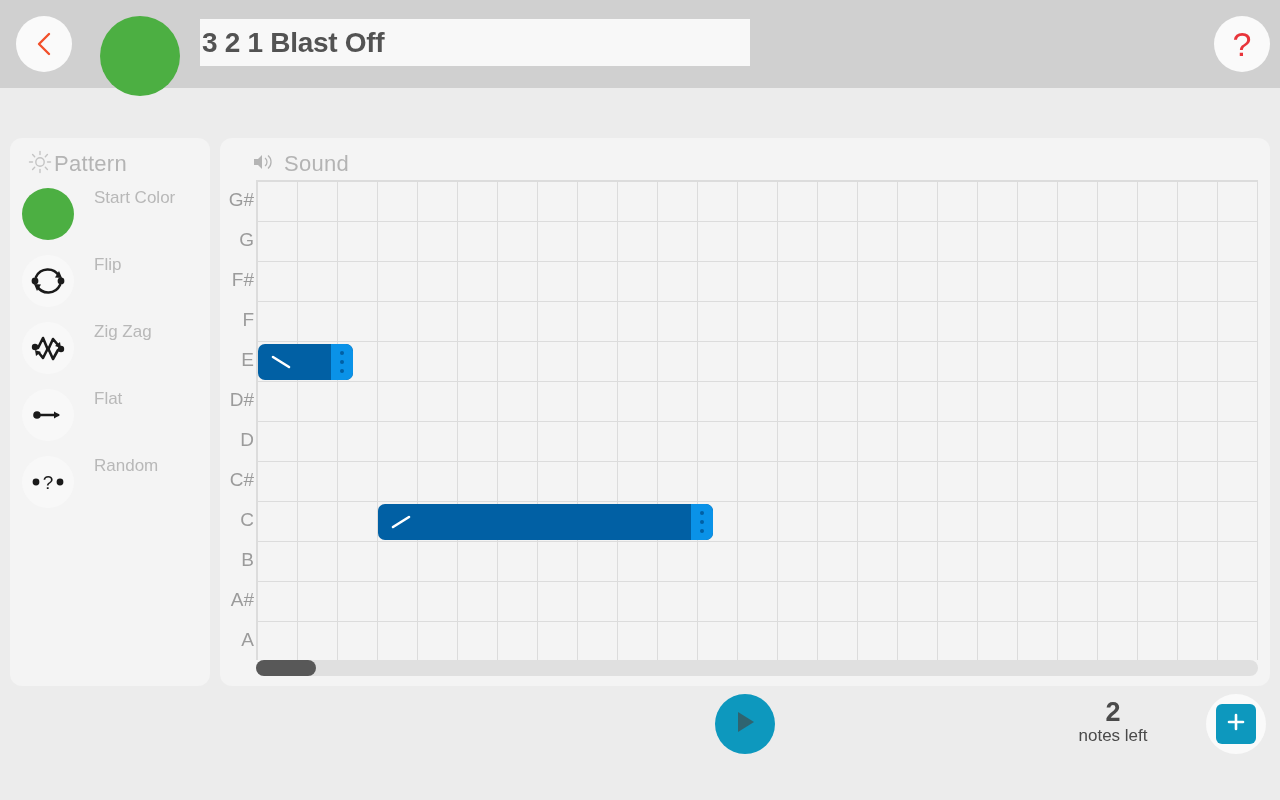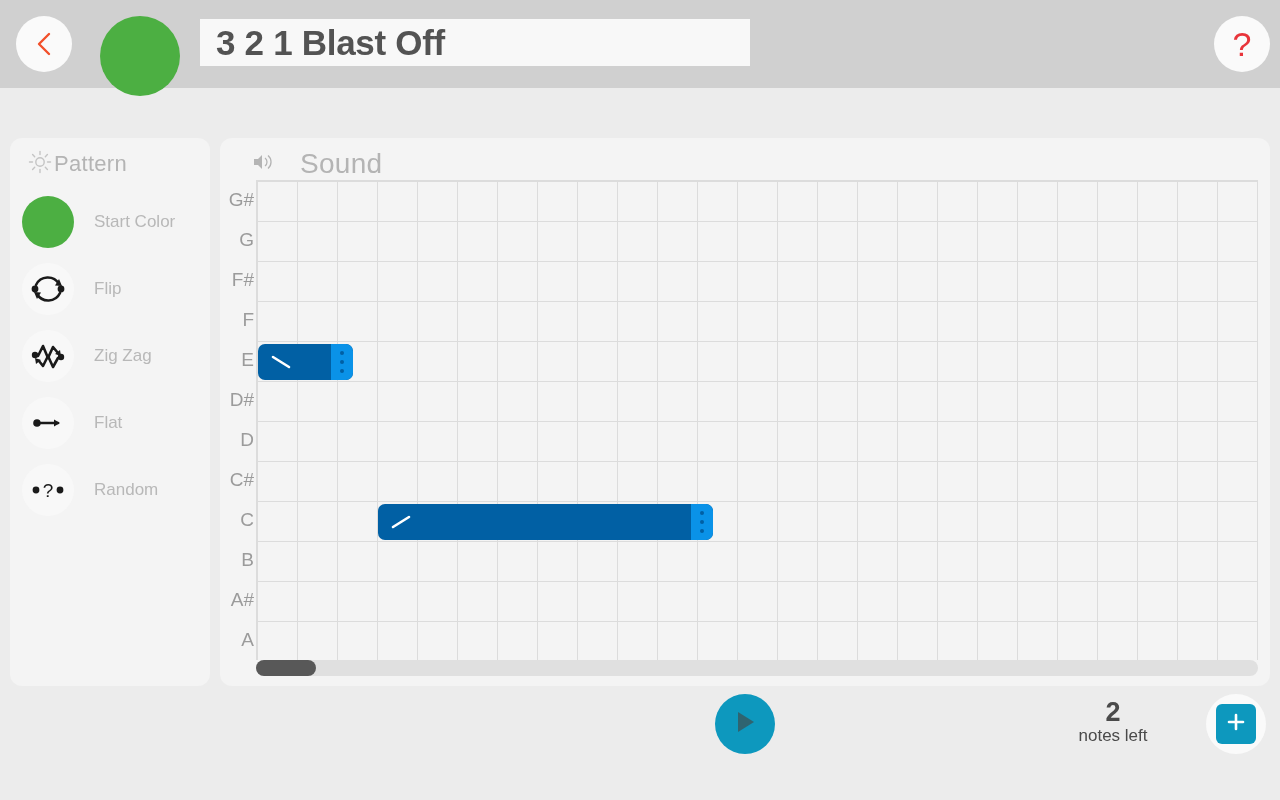--- a/index.html
+++ b/index.html
@@ -30,22 +30,22 @@
     width: 80px; height: 80px; border-radius: 50%;
     background: #4CAF42;
     cursor: pointer;
   }
   .title-field {
     position: absolute; left: 200px; top: 19px;
     width: 550px; height: 47px;
     background: #f8f8f8;
     border: none; outline: none;
     font-family: "Liberation Sans", sans-serif;
-    font-size: 35px; font-weight: bold; color: #535353;
-    padding: 0 16px;
+    font-size: 28px; font-weight: bold; color: #535353;
+    padding: 0 2px;
     letter-spacing: -0.3px;
   }
   .title-field::selection { background: #c8c8c8; }
   .help-btn {
     position: absolute; right: 10px; top: 16px;
     width: 56px; height: 56px; border-radius: 50%;
     background: #fafafa;
     display: flex; align-items: center; justify-content: center;
     font-size: 34px; color: #e8343a; font-weight: normal;
     cursor: pointer;
@@ -63,21 +63,21 @@
     display: flex; align-items: center;
     padding: 10px 0 0 18px;
     height: 42px;
   }
   .panel-head .ptitle {
     font-size: 22px; color: #b4b4b4; margin-left: 2px;
     letter-spacing: 0.3px;
   }
   .pat-list { margin-top: 8px; }
   .pat-item {
-    display: flex; align-items: center;
+    display: flex; align-items: flex-start;
     height: 67px; padding-left: 12px;
     cursor: pointer;
   }
   .pat-icon {
     width: 52px; height: 52px; border-radius: 50%;
     background: #f8f8f8;
     display: flex; align-items: center; justify-content: center;
     flex: 0 0 auto;
   }
   .pat-icon.start { background: #4CAF42; }
@@ -90,21 +90,21 @@
     position: absolute; left: 220px; top: 138px;
     width: 1050px; height: 548px;
     background: #f4f4f4;
     border-radius: 12px;
   }
   .sound-head {
     display: flex; align-items: center;
     padding: 10px 0 0 32px; height: 42px;
   }
   .sound-head .stitle {
-    font-size: 28px; color: #b4b4b4; margin-left: 26px;
+    font-size: 22px; color: #b4b4b4; margin-left: 10px;
     letter-spacing: 0.3px;
   }
 
   .grid-wrap {
     position: absolute; left: 0; top: 42px;
     width: 1050px; height: 506px;
   }
   .row-labels {
     position: absolute; left: 0; top: 0;
     width: 36px; height: 480px;

